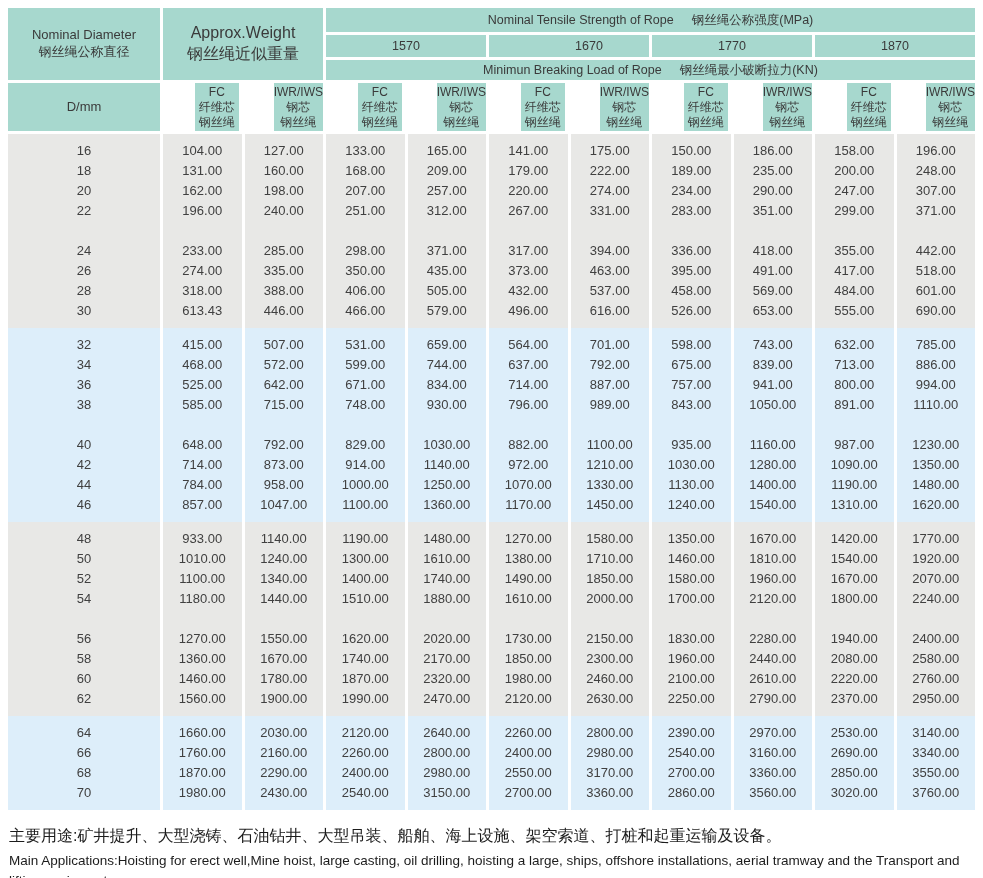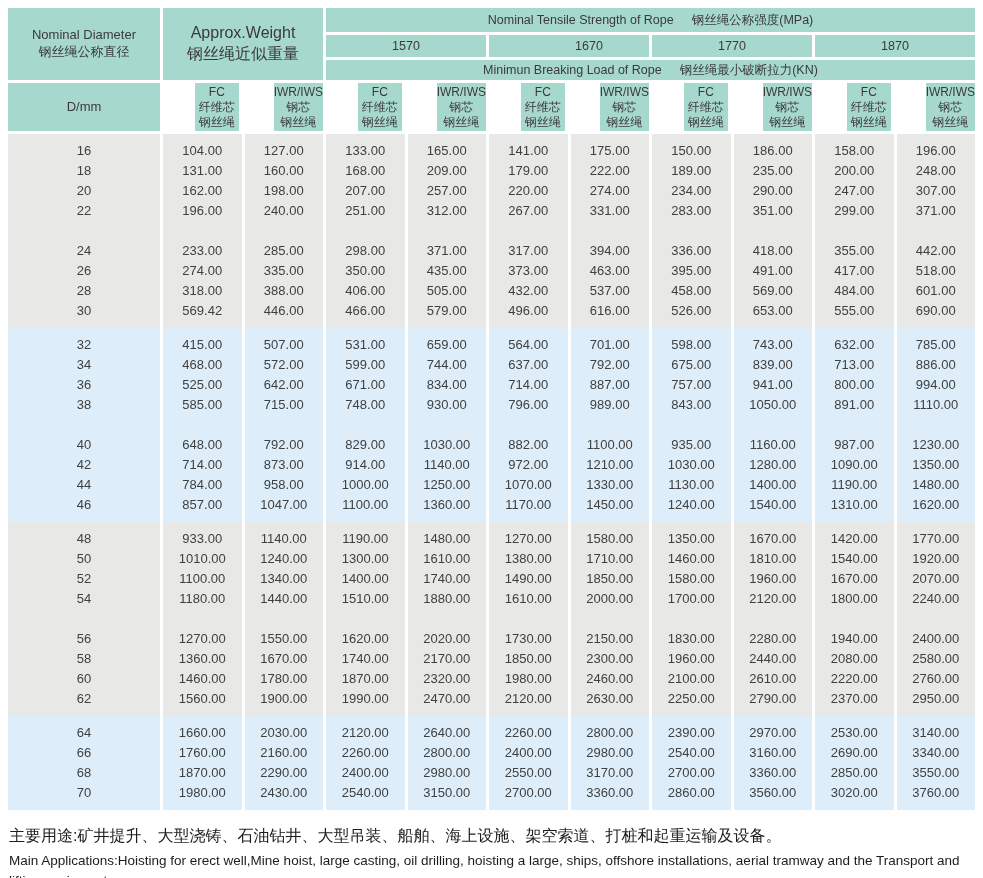--- a/index.html
+++ b/index.html
@@ -257,21 +257,21 @@
         <div class="cell bg-grey r-data">388.00</div>
         <div class="cell bg-grey r-data">406.00</div>
         <div class="cell bg-grey r-data">505.00</div>
         <div class="cell bg-grey r-data">432.00</div>
         <div class="cell bg-grey r-data">537.00</div>
         <div class="cell bg-grey r-data">458.00</div>
         <div class="cell bg-grey r-data">569.00</div>
         <div class="cell bg-grey r-data">484.00</div>
         <div class="cell bg-grey r-data">601.00</div>
         <div class="cell bg-grey r-data">30</div>
-        <div class="cell bg-grey r-data">569.42</div>
+        <div class="cell bg-grey r-data">613.43</div>
         <div class="cell bg-grey r-data">446.00</div>
         <div class="cell bg-grey r-data">466.00</div>
         <div class="cell bg-grey r-data">579.00</div>
         <div class="cell bg-grey r-data">496.00</div>
         <div class="cell bg-grey r-data">616.00</div>
         <div class="cell bg-grey r-data">526.00</div>
         <div class="cell bg-grey r-data">653.00</div>
         <div class="cell bg-grey r-data">555.00</div>
         <div class="cell bg-grey r-data">690.00</div>
         <div class="cell bg-grey r-pad"></div>

